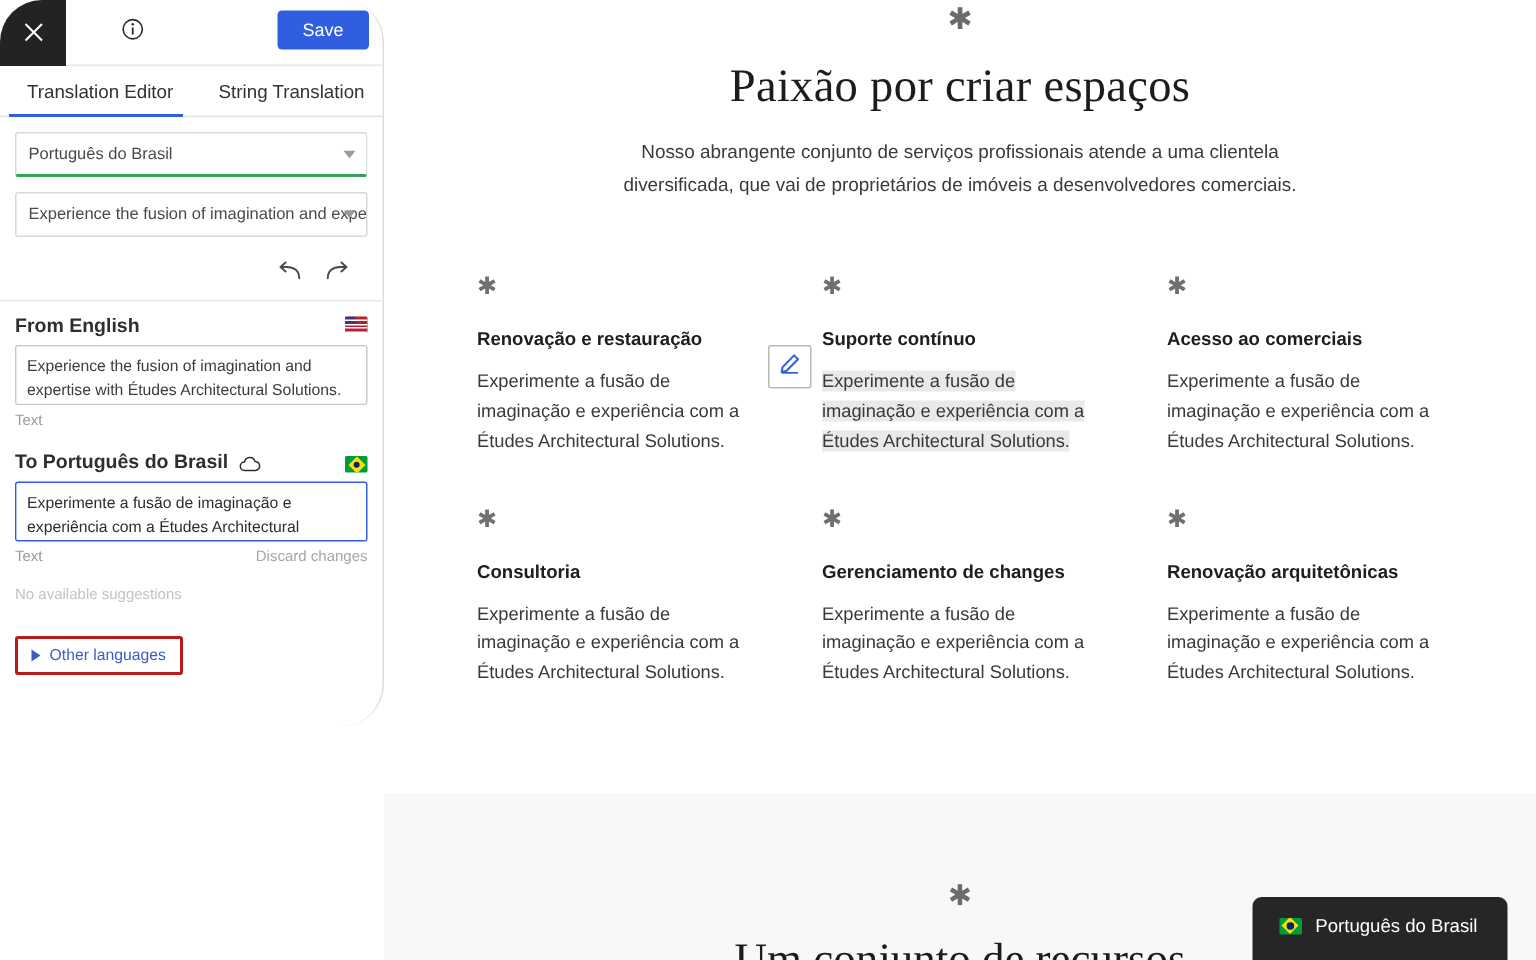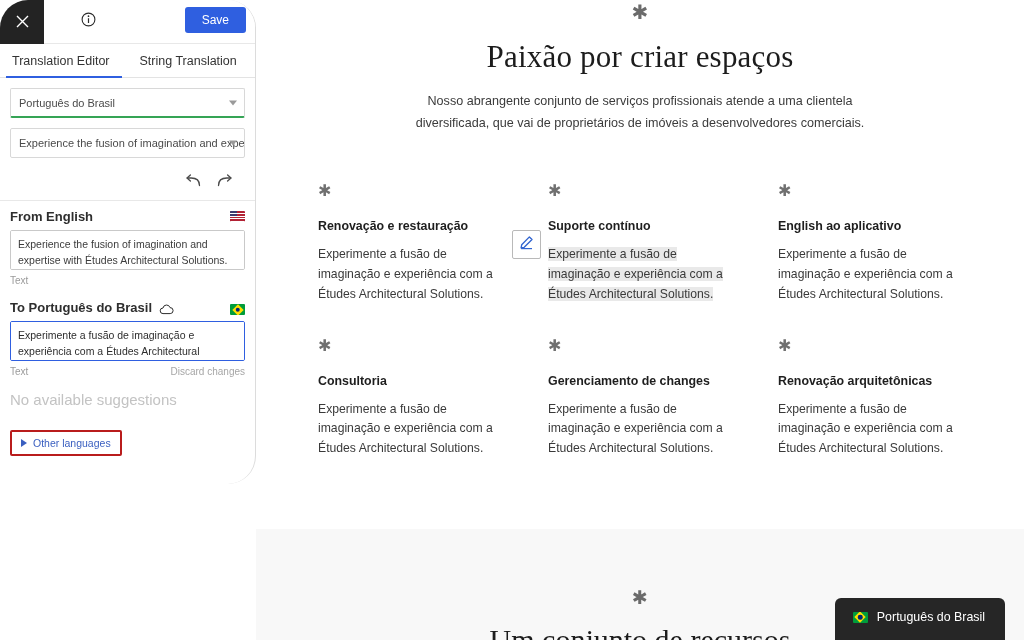--- a/index.html
+++ b/index.html
@@ -45,21 +45,21 @@
     border: none; cursor: pointer; line-height: 1.2;
   }
 
   .sb-tabs {
     height: 34px; display: flex; align-items: stretch;
     border-bottom: 1px solid #e3e3e3;
     background: #fff;
   }
   .sb-tab {
     font-size: 12.5px; color: #333;
-    display: flex; align-items: center; justify-content: flex-start;
+    display: flex; align-items: center; justify-content: flex-end;
     cursor: pointer; position: relative;
     padding: 0 12px;
   }
   .sb-tab.t1 { width: 128px; }
   .sb-tab.t2 { width: 128px; }
   .sb-tab.active::after {
     content: ""; position: absolute; left: 6px; right: 6px; bottom: -1px;
     height: 2.5px; background: #2f5fe0;
   }
 
@@ -125,21 +125,21 @@
     font-size: 10.5px; line-height: 1.48; color: #3a3a3a;
     padding: 6px 7px; resize: none; outline: none; display: block;
   }
   .ta.src { height: 40px; color: #3c3c3c; }
   .ta.dst { height: 40px; border: 1.5px solid #2f5fe0; color: #2d2d2d; }
   .meta-row {
     display: flex; justify-content: space-between; align-items: center;
     margin-top: 5px; font-size: 10px; color: #9b9b9b;
   }
   .meta-row .discard { color: #a6a6a6; cursor: pointer; }
-  .suggest { font-size: 15px; color: #c3c3c3; margin-top: 14px; }
+  .suggest { font-size: 10px; color: #c3c3c3; margin-top: 14px; }
   .other-btn {
     margin-top: 22px;
     display: inline-flex; align-items: center; gap: 6px;
     border: 2px solid #b91c1c; border-radius: 2px;
     background: #fff; color: #3a5fc0;
     font-size: 10.5px; padding: 5px 9px; cursor: pointer;
     font-family: "Liberation Sans", sans-serif;
   }
   .other-btn .tri {
     width: 0; height: 0; border-top: 4px solid transparent;
@@ -352,21 +352,21 @@
               <path d="M10.4 1.9 L13 4.5 L5.2 12.3 L2.1 12.9 L2.7 9.8 Z" fill="none" stroke="#3064d0" stroke-width="1.35" stroke-linejoin="round"></path>
               <path d="M2.1 13.6 L13 13.6" stroke="#3064d0" stroke-width="1.2"></path>
             </svg>
           </span>
         </div>
         <p class="selected"><span>Experimente a fusão de imaginação e experiência com a Études Architectural Solutions.</span></p>
       </div>
 
       <div class="cell">
         <span class="star cell-star">✱</span>
-        <h3>English ao aplicativo</h3>
+        <h3>Acesso ao comerciais</h3>
         <p><span>Experimente a fusão de imaginação e experiência com a Études Architectural Solutions.</span></p>
       </div>
 
       <div class="cell">
         <span class="star cell-star">✱</span>
         <h3>Consultoria</h3>
         <p><span>Experimente a fusão de imaginação e experiência com a Études Architectural Solutions.</span></p>
       </div>
 
       <div class="cell">

